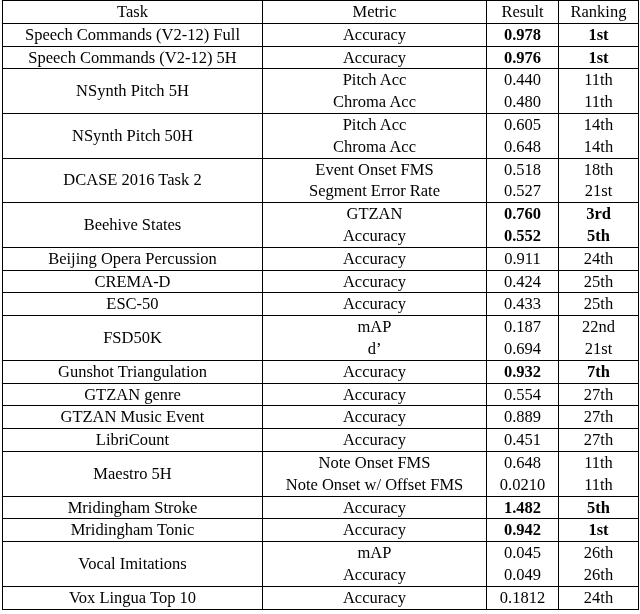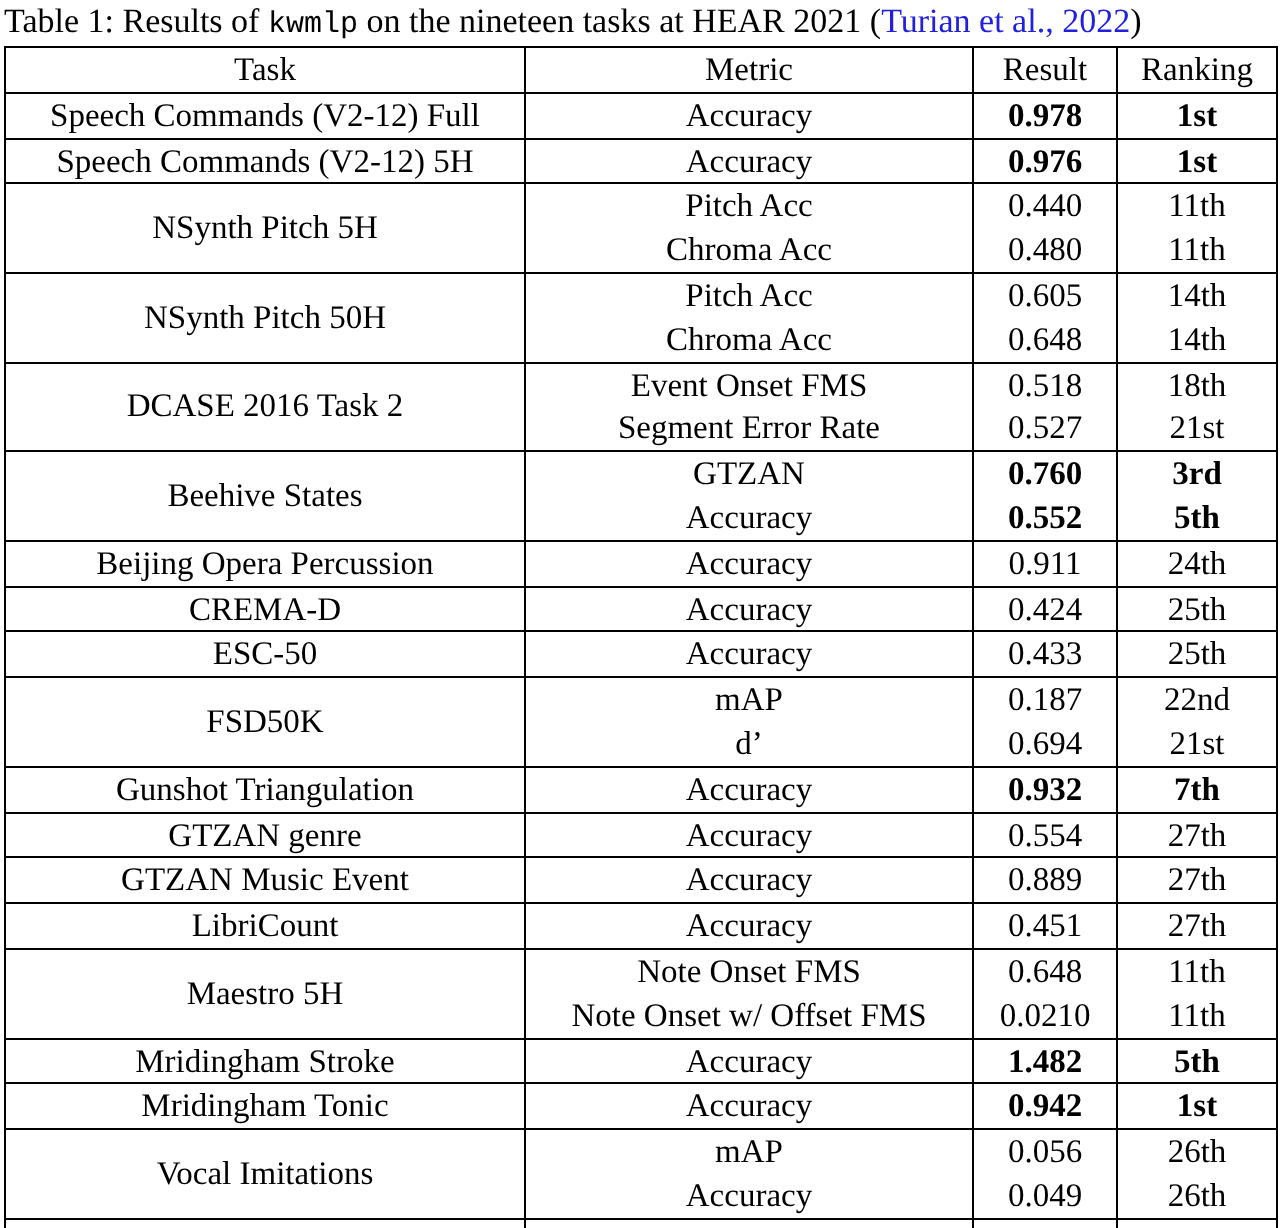--- a/index.html
+++ b/index.html
@@ -60,21 +60,20 @@
   }
   .results tr { height: 21.8px; line-height: 21.8px; }
   .results tr.group-start td { border-top: 1.5px solid #000; }
   .results td.bold { font-weight: bold; }
 </style>
 </head>
 <body>
 
 <div class="page">
 
-  <div class="caption"><span>Table 1: Results of </span><code>kwmlp</code><span> on the nineteen tasks at HEAR 2021 </span><span>(</span><a style="color: rgb(33, 33, 221);">Turian et al., 2022</a><span>)</span></div>
 
   <table class="results">
     <colgroup>
       <col class="c-task">
         <col class="c-metric">
         <col class="c-result">
         <col class="c-ranking">
     </colgroup>
     <thead>
       <tr>
@@ -213,21 +212,21 @@
         </tr>
         <tr class="group-start">
           <td rowspan="1">Mridingham Tonic</td>
           <td>Accuracy</td>
           <td class="bold">0.942</td>
           <td class="bold">1st</td>
         </tr>
         <tr class="group-start">
           <td rowspan="2">Vocal Imitations</td>
           <td>mAP</td>
-          <td>0.056</td>
+          <td>0.045</td>
           <td>26th</td>
         </tr>
         <tr>
           <td>Accuracy</td>
           <td>0.049</td>
           <td>26th</td>
         </tr>
         <tr class="group-start">
           <td rowspan="1">Vox Lingua Top 10</td>
           <td>Accuracy</td>

